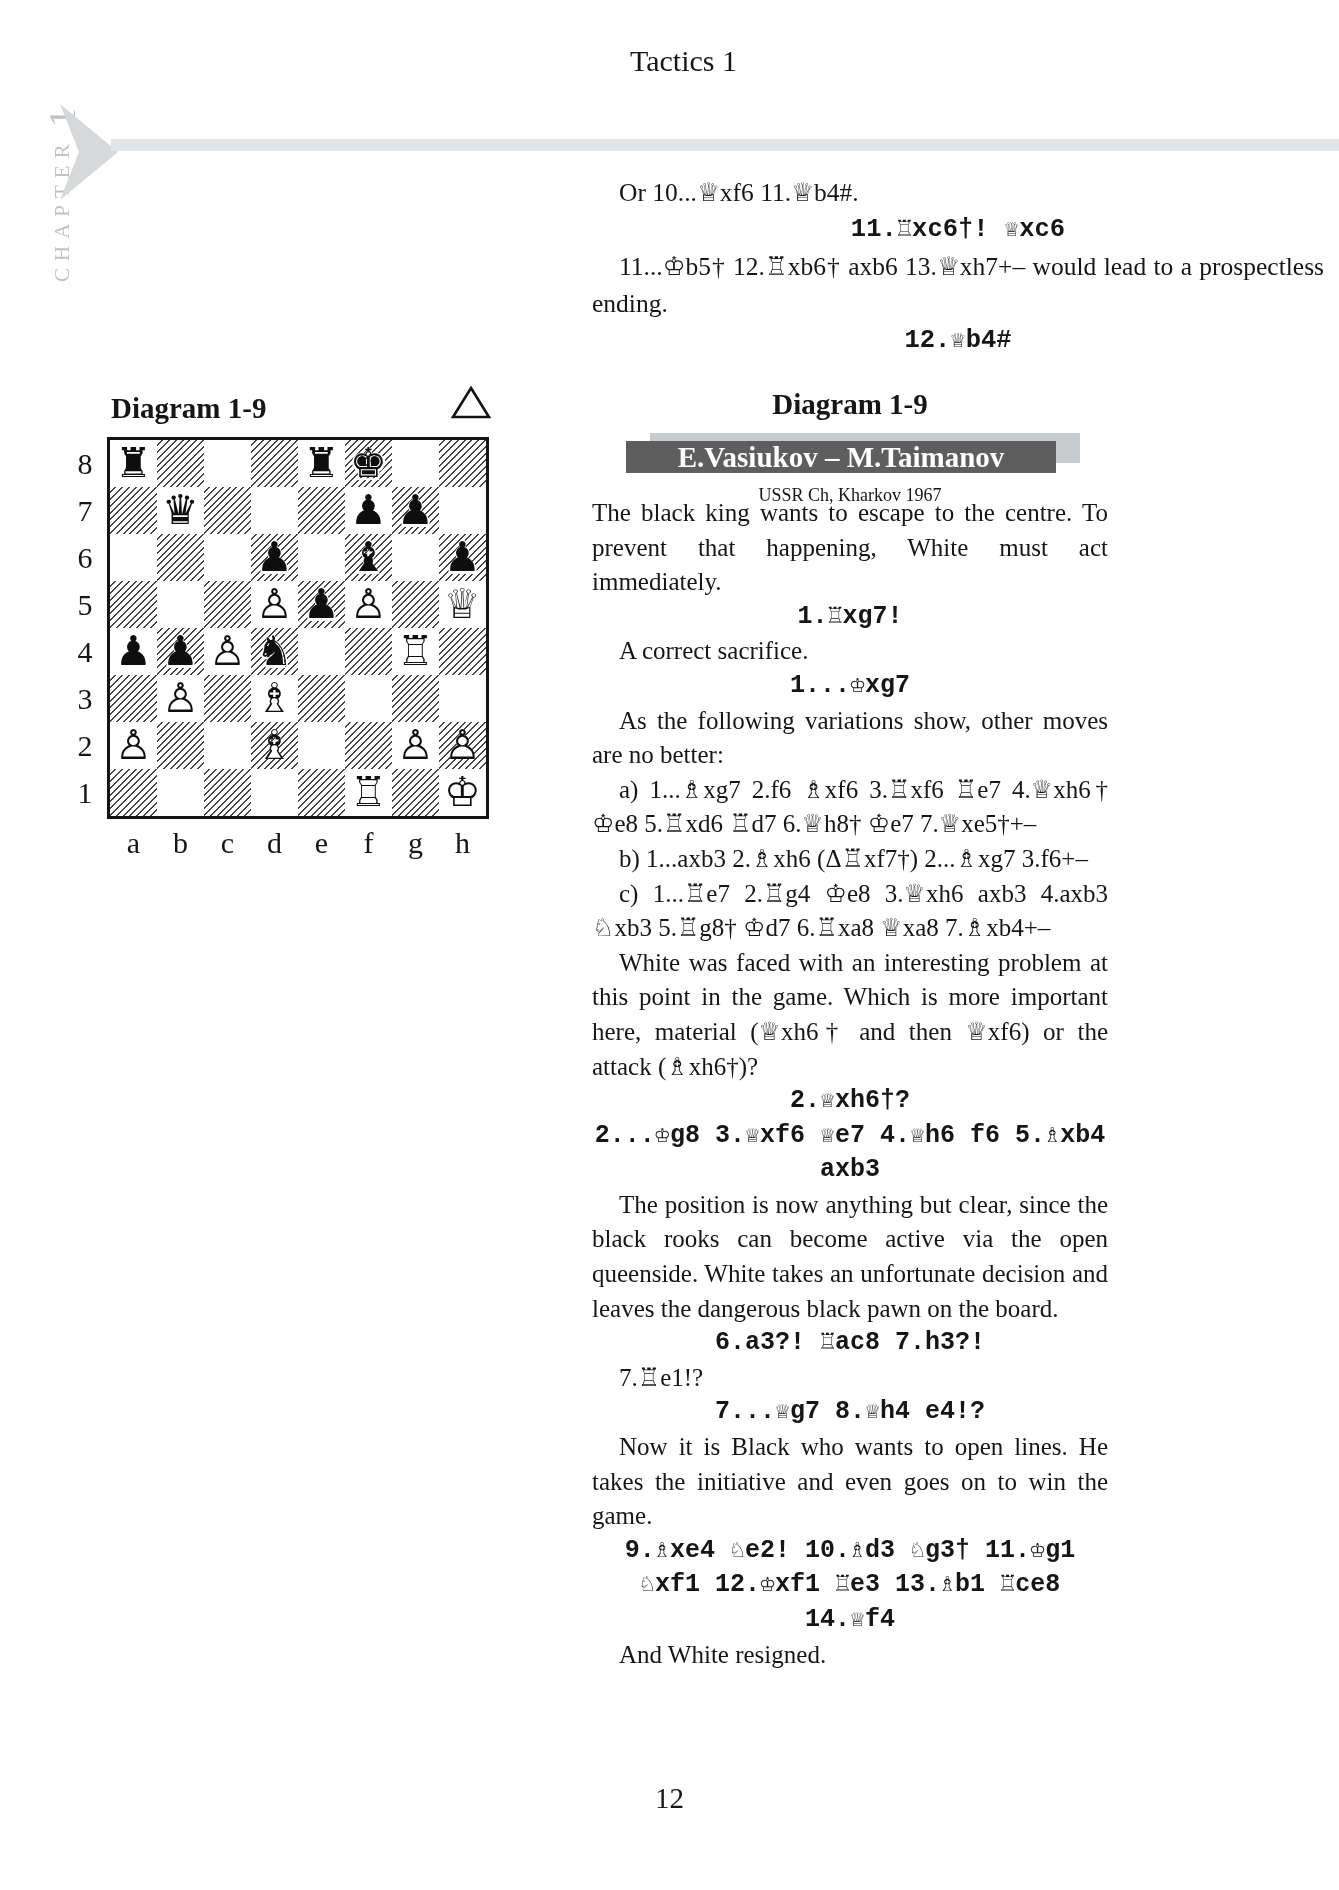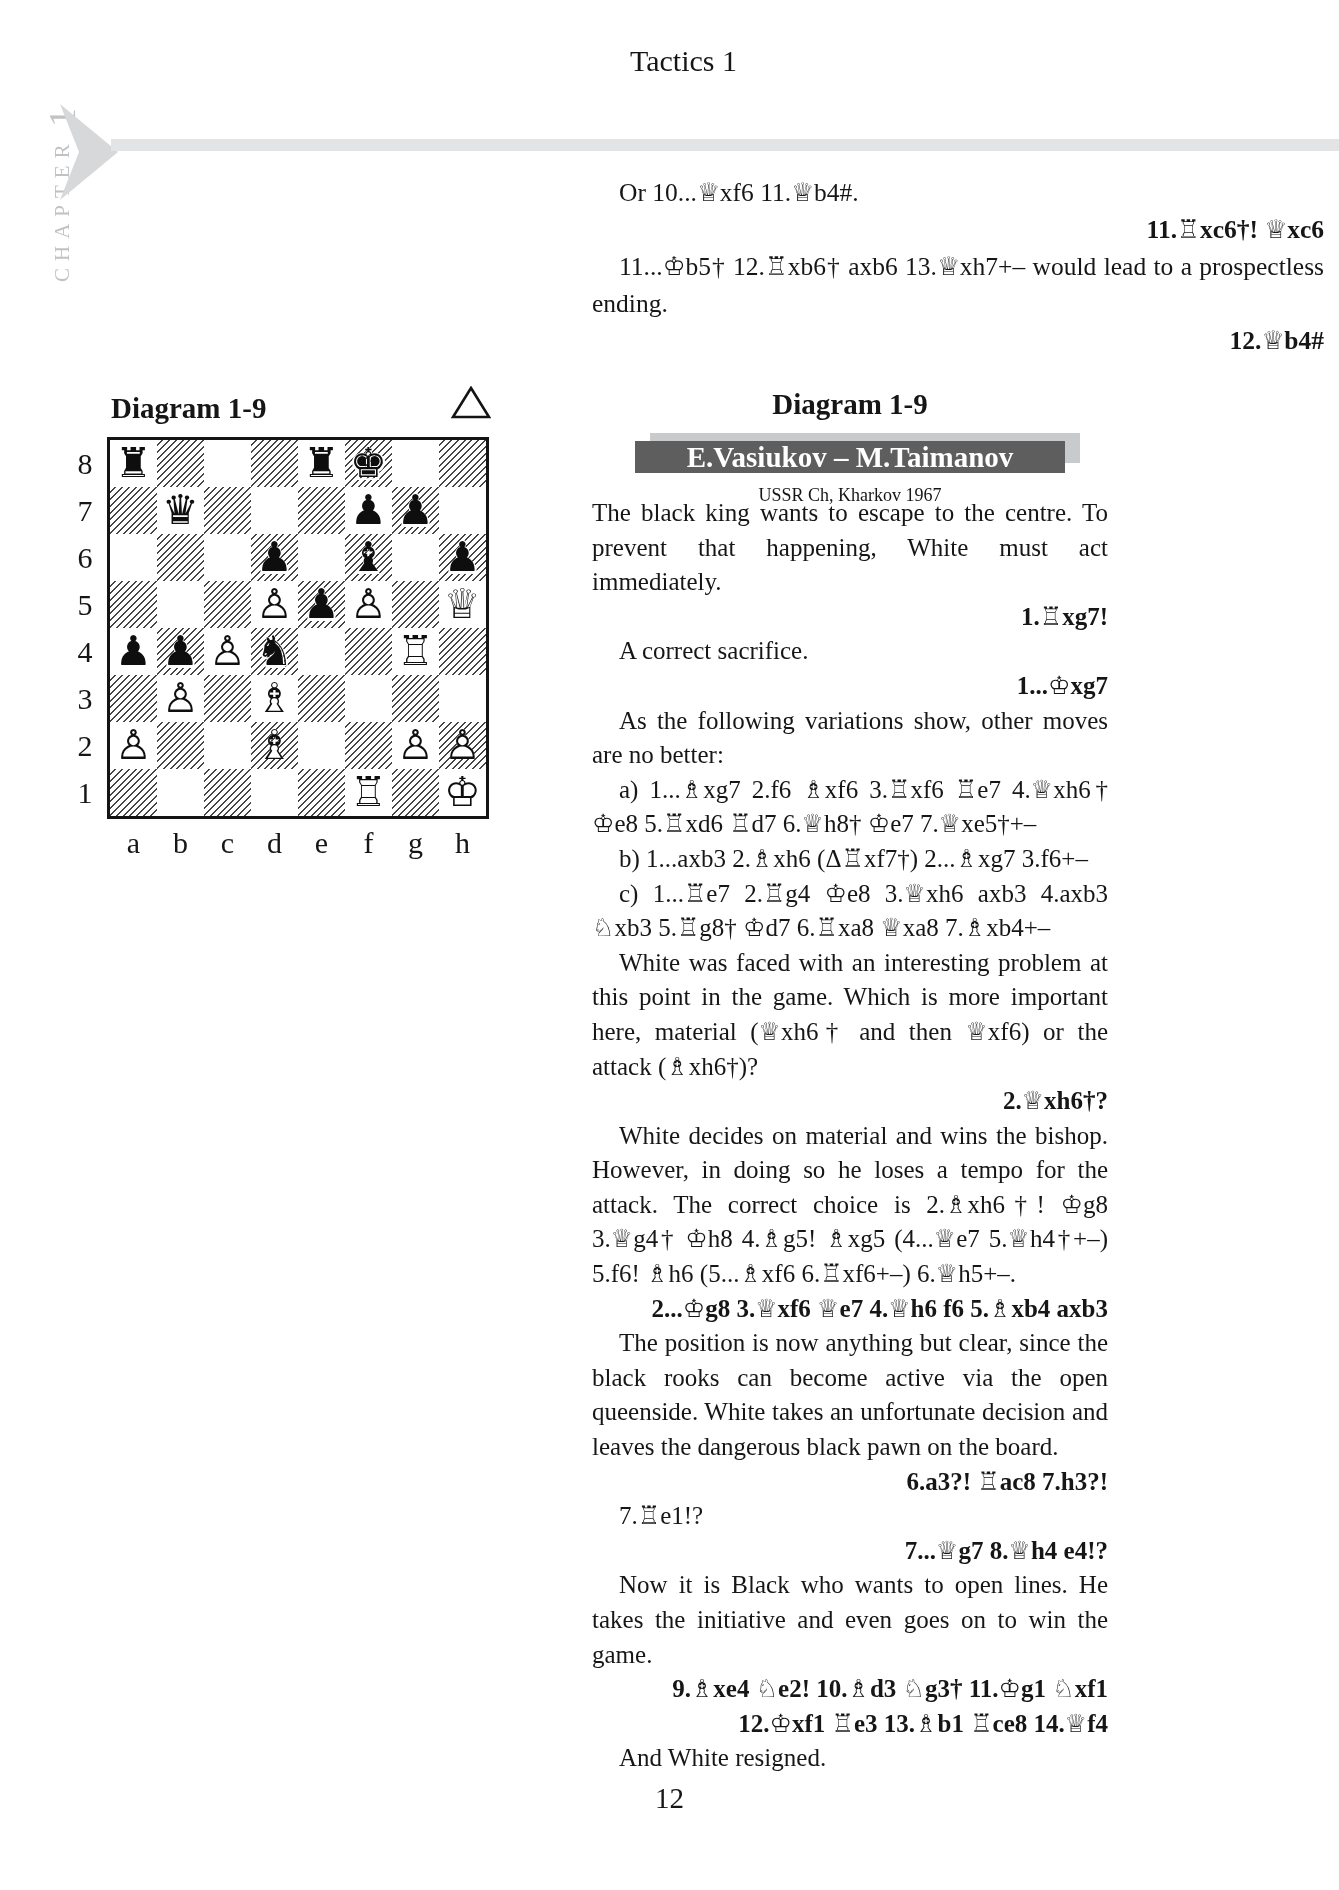--- a/index.html
+++ b/index.html
@@ -45,27 +45,27 @@
   .ranks{position:absolute;left:70px;top:440px;width:30px;}
   .ranks div{height:47px;line-height:47px;text-align:center;font-size:30px;}
   .files{position:absolute;left:110px;top:826px;display:flex;}
   .files div{width:47px;text-align:center;font-size:30px;}
   
   .intro{position:absolute;left:592px;top:174px;width:732px;font-size:25.5px;line-height:37px;text-align:justify;}
   .article{position:absolute;left:592px;top:496px;width:516px;font-size:25px;line-height:34.6px;text-align:justify;}
   .intro > div, .article > div{margin:0;}
   .para-indent{text-indent:27px;}
   .para{text-indent:0;}
-  .move{font-weight:bold;text-align:right;text-indent:0;}
+  .move{font-weight:bold;text-align:center;text-indent:0;font-family:Liberation Mono, monospace;}
   
   .game-header{position:absolute;left:592px;top:388px;width:516px;}
   .gh-title{text-align:center;font-weight:bold;font-size:29px;line-height:32px;}
   .gh-bars{position:relative;height:64px;}
   .gh-shadow{position:absolute;top:13px;left:58px;width:430px;height:30px;background:var(--bar_shadow);}
-  .gh-bar{position:absolute;top:21px;left:43px;width:430px;height:32px;background:var(--bar_dark);
+  .gh-bar{position:absolute;top:21px;left:34px;width:430px;height:32px;background:var(--bar_dark);
           display:flex;align-items:center;justify-content:center;}
   .gh-players{color:#ffffff;font-weight:bold;font-size:29px;white-space:nowrap;}
   .gh-event{text-align:center;font-size:18px;margin-top:1px;}
   
   .page-number{position:absolute;left:0;top:1782px;width:100%;text-align:center;font-size:29px;}
 </style>
 </head>
 <body>
 
 <div class="page">
@@ -328,21 +328,20 @@
       <div class="para">The black king wants to escape to the centre. To prevent that happening, White must act immediately.</div>
       <div class="move">1.♖xg7!</div>
       <div class="para-indent">A correct sacrifice.</div>
       <div class="move">1...♔xg7</div>
       <div class="para-indent">As the following variations show, other moves are no better:</div>
       <div class="para-indent">a) 1...♗xg7 2.f6 ♗xf6 3.♖xf6 ♖e7 4.♕xh6† ♔e8 5.♖xd6 ♖d7 6.♕h8† ♔e7 7.♕xe5†+–</div>
       <div class="para-indent">b) 1...axb3 2.♗xh6 (Δ♖xf7†) 2...♗xg7 3.f6+–</div>
       <div class="para-indent">c) 1...♖e7 2.♖g4 ♔e8 3.♕xh6 axb3 4.axb3 ♘xb3 5.♖g8† ♔d7 6.♖xa8 ♕xa8 7.♗xb4+–</div>
       <div class="para-indent">White was faced with an interesting problem at this point in the game. Which is more important here, material (♕xh6† and then ♕xf6) or the attack (♗xh6†)?</div>
       <div class="move">2.♕xh6†?</div>
-      <div class="para-indent">White decides on material and wins the bishop. However, in doing so he loses a tempo for the attack. The correct choice is 2.♗xh6†! ♔g8 3.♕g4† ♔h8 4.♗g5! ♗xg5 (4...♕e7 5.♕h4†+–) 5.f6! ♗h6 (5...♗xf6 6.♖xf6+–) 6.♕h5+–.</div>
       <div class="move">2...♔g8 3.♕xf6 ♕e7 4.♕h6 f6 5.♗xb4 axb3</div>
       <div class="para-indent">The position is now anything but clear, since the black rooks can become active via the open queenside. White takes an unfortunate decision and leaves the dangerous black pawn on the board.</div>
       <div class="move">6.a3?! ♖ac8 7.h3?!</div>
       <div class="para-indent">7.♖e1!?</div>
       <div class="move">7...♕g7 8.♕h4 e4!?</div>
       <div class="para-indent">Now it is Black who wants to open lines. He takes the initiative and even goes on to win the game.</div>
       <div class="move">9.♗xe4 ♘e2! 10.♗d3 ♘g3† 11.♔g1 ♘xf1 12.♔xf1 ♖e3 13.♗b1 ♖ce8 14.♕f4</div>
       <div class="para-indent">And White resigned.</div>
     </div>
 

